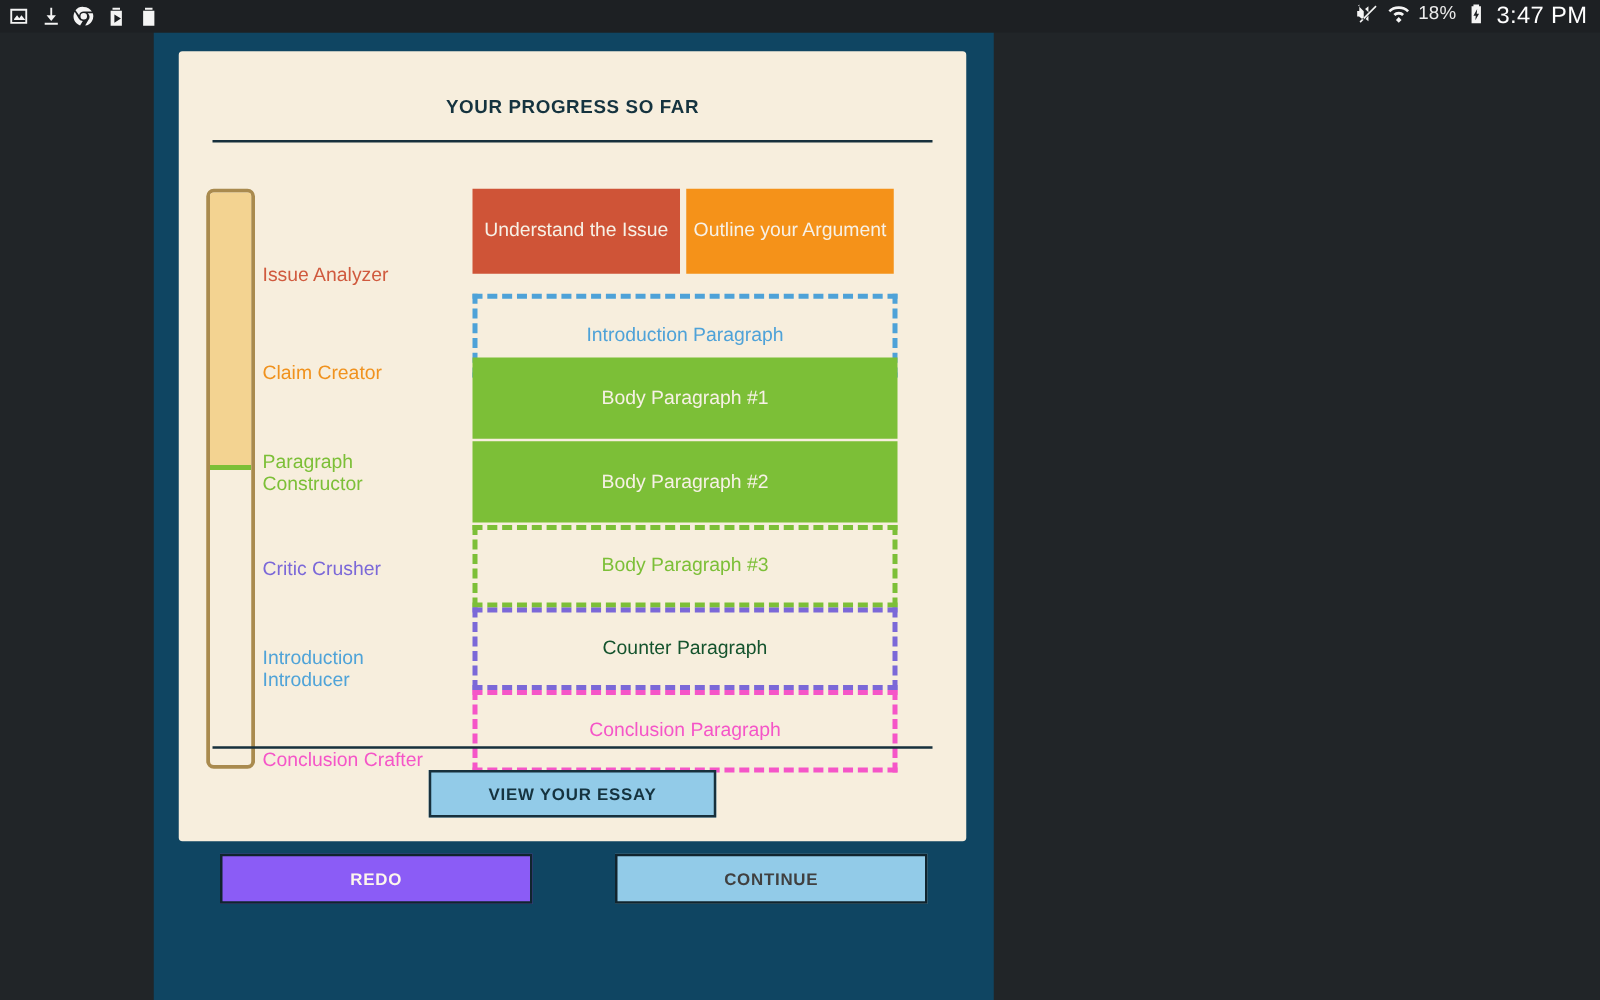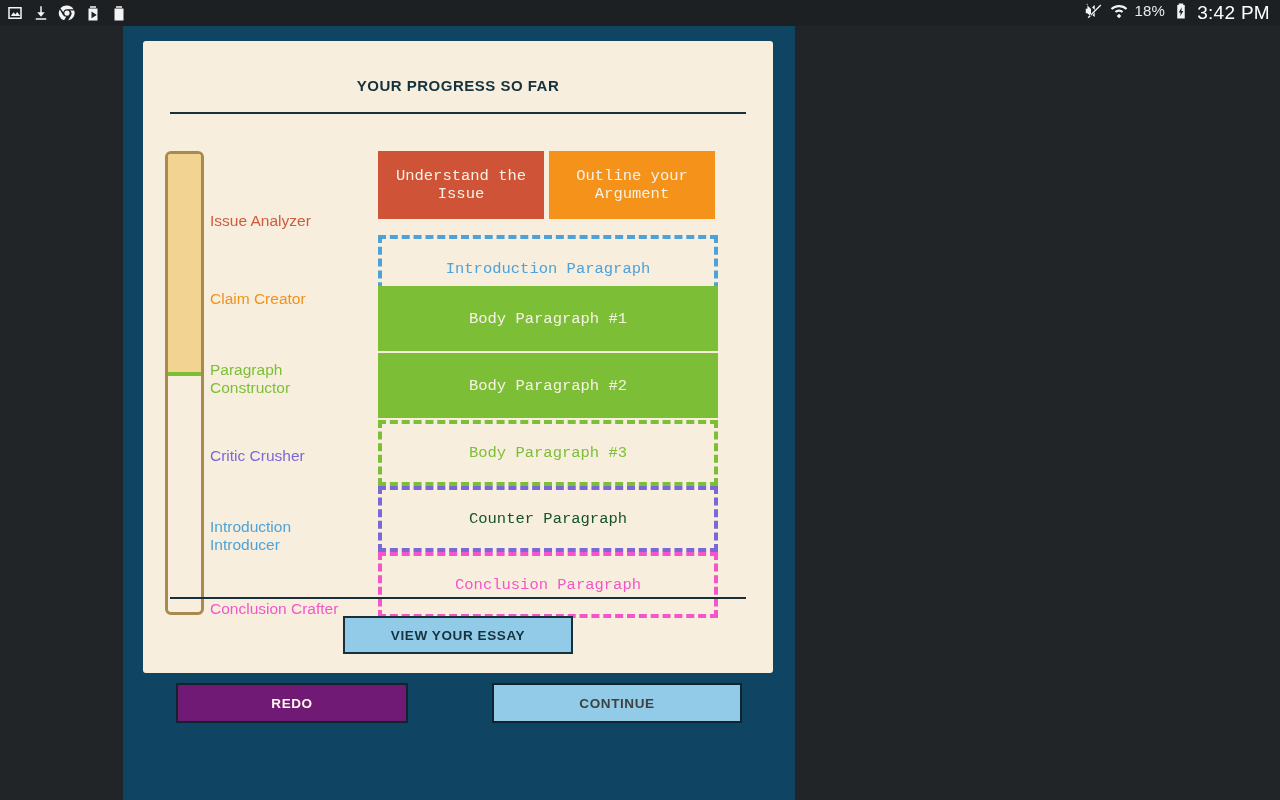--- a/index.html
+++ b/index.html
@@ -93,21 +93,21 @@
   .stage-label {
     position: absolute; left: 0;
     font-size: 15.5px;
     line-height: 18px;
     white-space: pre-line;
   }
 
   
   #block-column {
     position: absolute; left: 235px; top: 0;
-    width: 345px; height: 495px; font-family: Liberation Mono, monospace;
+    width: 345px; height: 495px;
   }
   .block {
     position: absolute;
     display: flex; align-items: center; justify-content: center;
     font-size: 15.5px;
     text-align: center;
   }
   .block.filled { color: #f7f1e6; }
   .block.ghost {
     background: transparent;
@@ -136,22 +136,22 @@
   .footer-btn {
     position: absolute; top: 0;
     height: 40px;
     border: 2px solid #10242e;
     font-size: 13.5px; font-weight: bold;
     letter-spacing: .6px;
     display: flex; align-items: center; justify-content: center;
     cursor: pointer;
   }
   #redo-button {
-    left: 53px; width: 232px;
-    background: #701a75; color: #fdf6ec;
+    left: 53px; width: 250px;
+    background: #8b5cf6; color: #fdf6ec;
   }
   #continue-button {
     left: 369px; width: 250px;
     background: #92cbe8; color: #404040;
   }
 </style>
 </head>
 <body>
 
 <div id="status-bar">
@@ -192,21 +192,21 @@
       <svg viewBox="0 0 24 24">
           <path d="M12 4C7.5 4 3.6 5.7 1 8.4l2 2A12 12 0 0 1 12 7a12 12 0 0 1 9 3.4l2-2A15.6 15.6 0 0 0 12 4zm0 6a8 8 0 0 0-5.7 2.3l2.1 2.1A5 5 0 0 1 12 13a5 5 0 0 1 3.6 1.4l2.1-2.1A8 8 0 0 0 12 10zm0 5.5L9 18.6l3 3 3-3-3-3.1z"></path>
         </svg>
     </span>
     <span id="battery-pct">18%</span>
     <span class="sb-icon">
       <svg viewBox="0 0 24 24">
           <path d="M9 2h6v2h2v18H7V4h2V2zm4 5l-4 7h2.5l-.5 5 4-7h-2.5L13 7z"></path>
         </svg>
     </span>
-    <span id="clock">3:42 PM</span>
+    <span id="clock">3:47 PM</span>
   </div>
 </div>
 
 <div id="app-frame">
 
   <div id="progress-card">
 
     <div id="card-title">YOUR PROGRESS SO FAR</div>
     <div class="divider" id="divider-top"></div>
 

